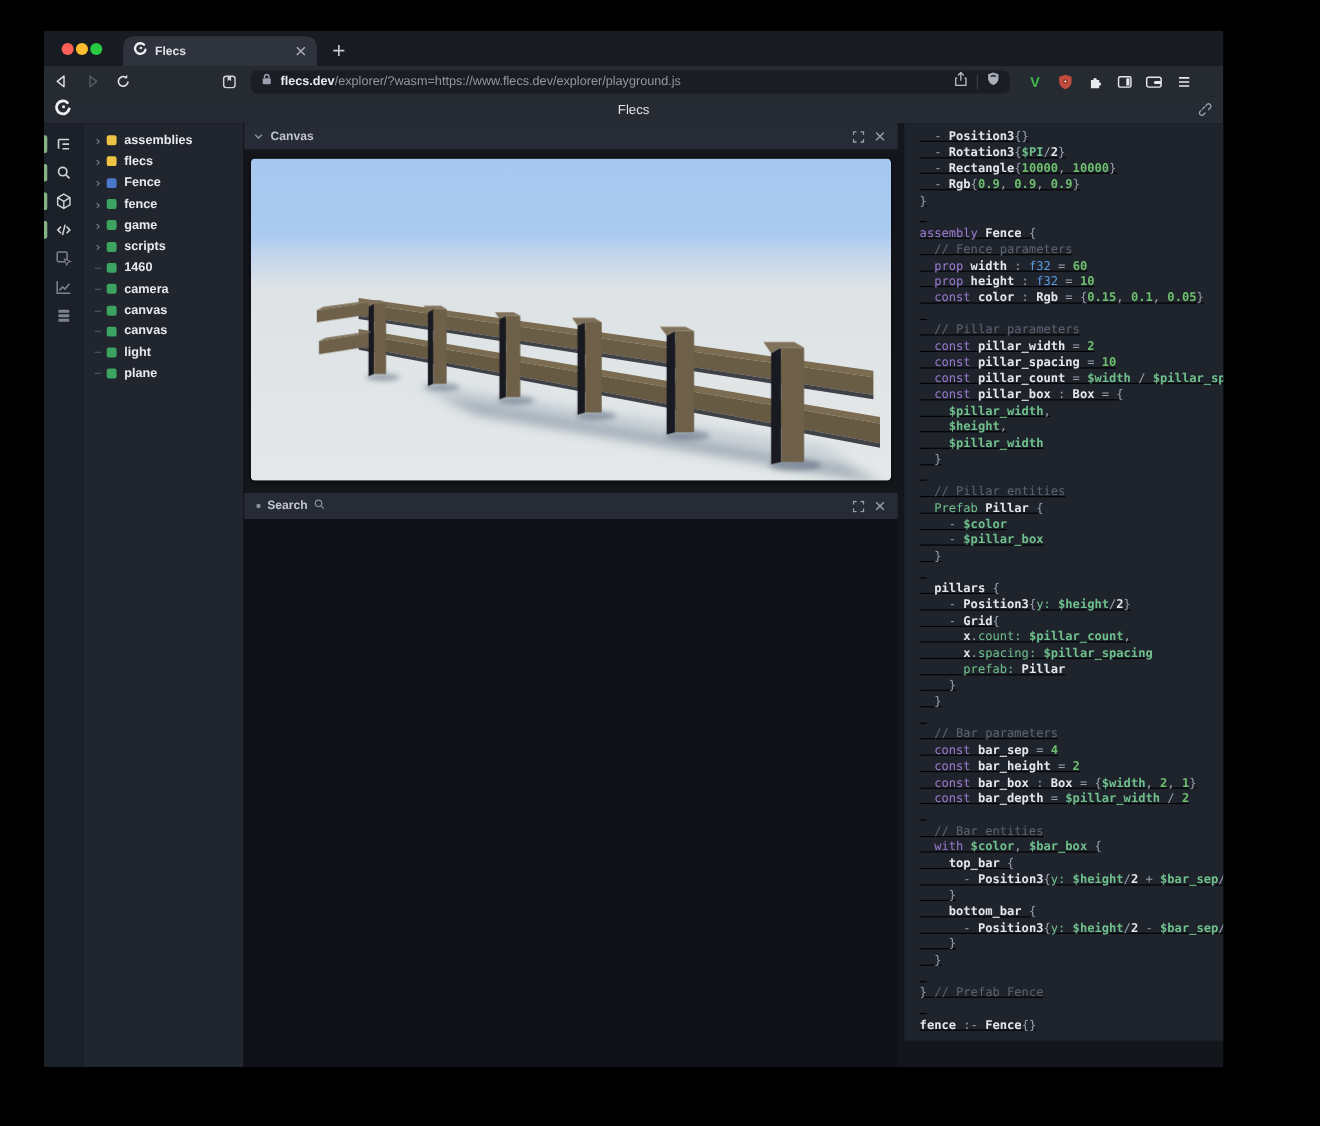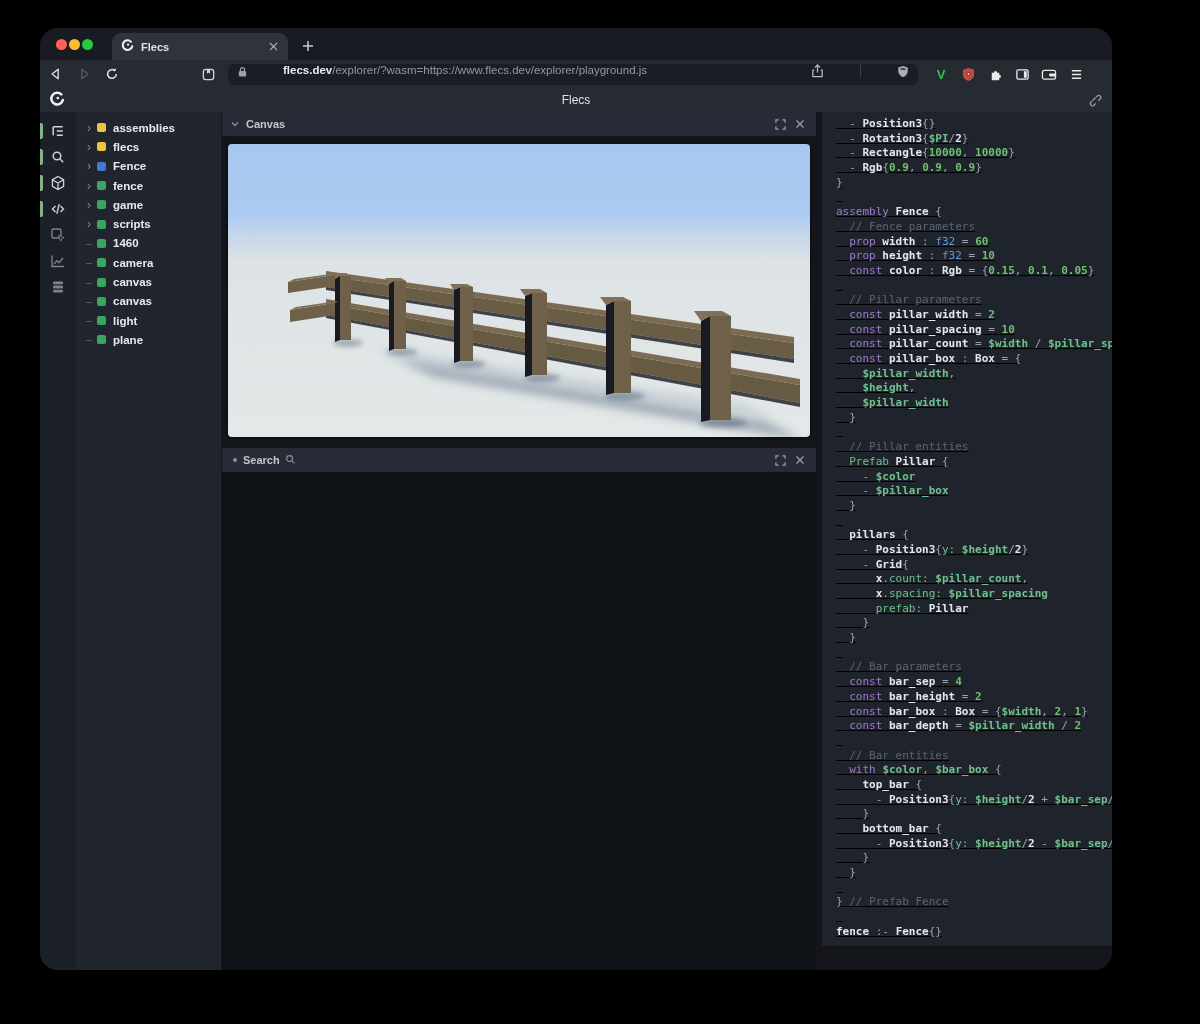--- a/index.html
+++ b/index.html
@@ -1,39 +1,39 @@
 <!DOCTYPE html>
 <html><head>
 <meta charset="utf-8">
 <style>
   * { margin:0; padding:0; box-sizing:border-box; }
   html,body { width:1200px; height:1024px; background:#000; font-family:"Liberation Sans", sans-serif; overflow:hidden; }
 
   .window { position:absolute; left:40px; top:28px; width:1072px; height:942px;
-    border-radius:18px; overflow:hidden; background:#1c1f26; box-shadow:0 10px 40px rgba(0,0,0,.8); }
+    border-radius:2px; overflow:hidden; background:#1c1f26; box-shadow:0 10px 40px rgba(0,0,0,.8); }
 
   
   .tabbar { position:absolute; left:0; top:0; width:100%; height:32px; background:#181b21; }
   .traffic { position:absolute; top:10.5px; width:11px; height:11px; border-radius:50%; }
   .t-red { left:16px; background:#ff5f57; }
   .t-yellow { left:29px; background:#febc2e; }
   .t-green { left:42px; background:#28c840; }
   .tab { position:absolute; left:72px; top:5px; width:176px; height:27px; background:#2f333d;
     border-radius:9px 9px 0 0; display:flex; align-items:center; padding:0 8px; }
   .tab-title { color:#dde0e5; font-size:11px; font-weight:bold; margin-left:7px; flex:1; }
   .tab-close { width:14px; height:14px; display:flex; align-items:center; justify-content:center; cursor:pointer; }
   .newtab { position:absolute; left:258px; top:8px; width:20px; height:20px; display:flex; align-items:center; justify-content:center; }
 
   
   .toolbar { position:absolute; left:0; top:32px; width:100%; height:28px; background:#262a31;
     display:flex; align-items:center; }
   .nav-btn { width:24px; height:22px; display:flex; align-items:center; justify-content:center; margin-left:4px; }
   .bookmark-btn { margin-left:72px; }
   .urlbar { margin-left:8px; width:690px; height:21px; background:#1a1d24; border-radius:6px;
-    display:flex; align-items:flex-start; padding:0 9px;gap:28px; }
+    display:flex; align-items:center; padding:0 9px; }
   .url-text { font-size:11.5px; margin-left:7px; flex:1; white-space:nowrap; overflow:hidden; }
   .url-domain { color:#e7eaee; font-weight:bold; }
   .url-path { color:#9298a2; }
   .url-sep { width:1px; height:13px; background:#3a3f49; margin:0 8px; }
   .ext-cluster { display:flex; align-items:center; gap:9px; margin-left:14px; }
   .ext-btn { width:18px; height:18px; display:flex; align-items:center; justify-content:center; }
   .v-glyph { color:#3fb950; font-size:13px; font-weight:bold; }
 
   
   .appheader { position:absolute; left:0; top:60px; width:100%; height:24px; background:#262a33;

